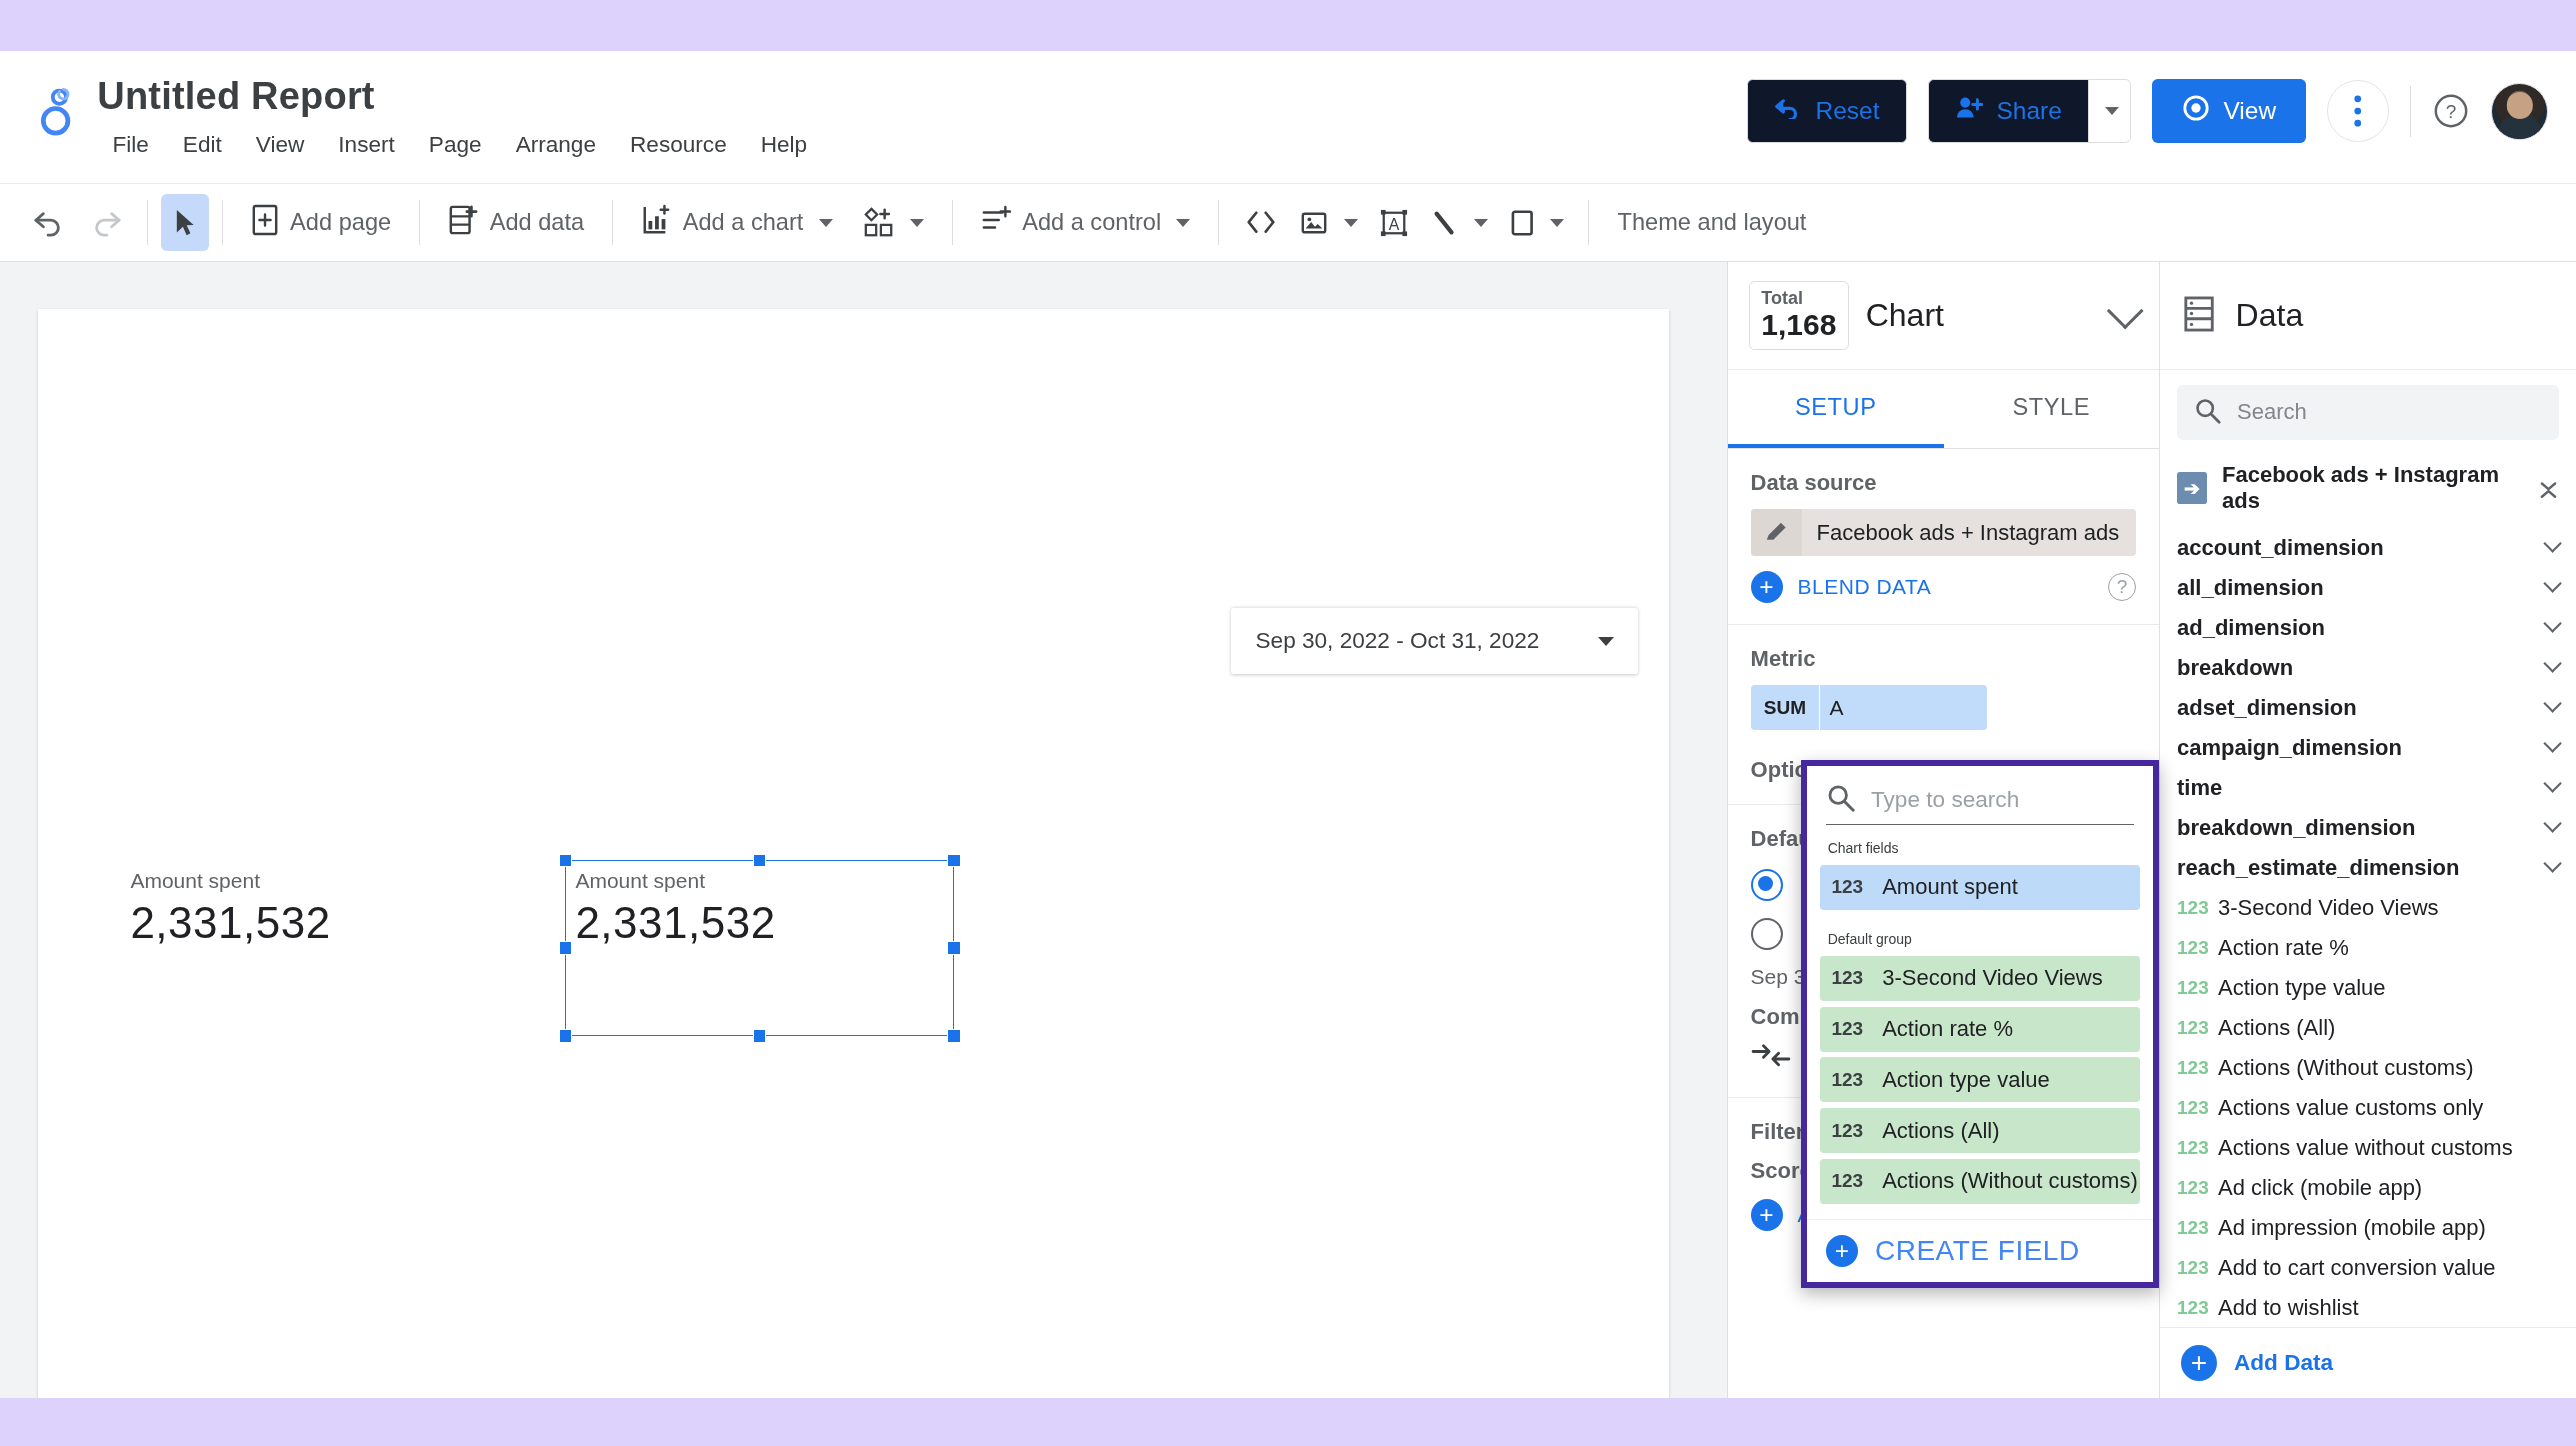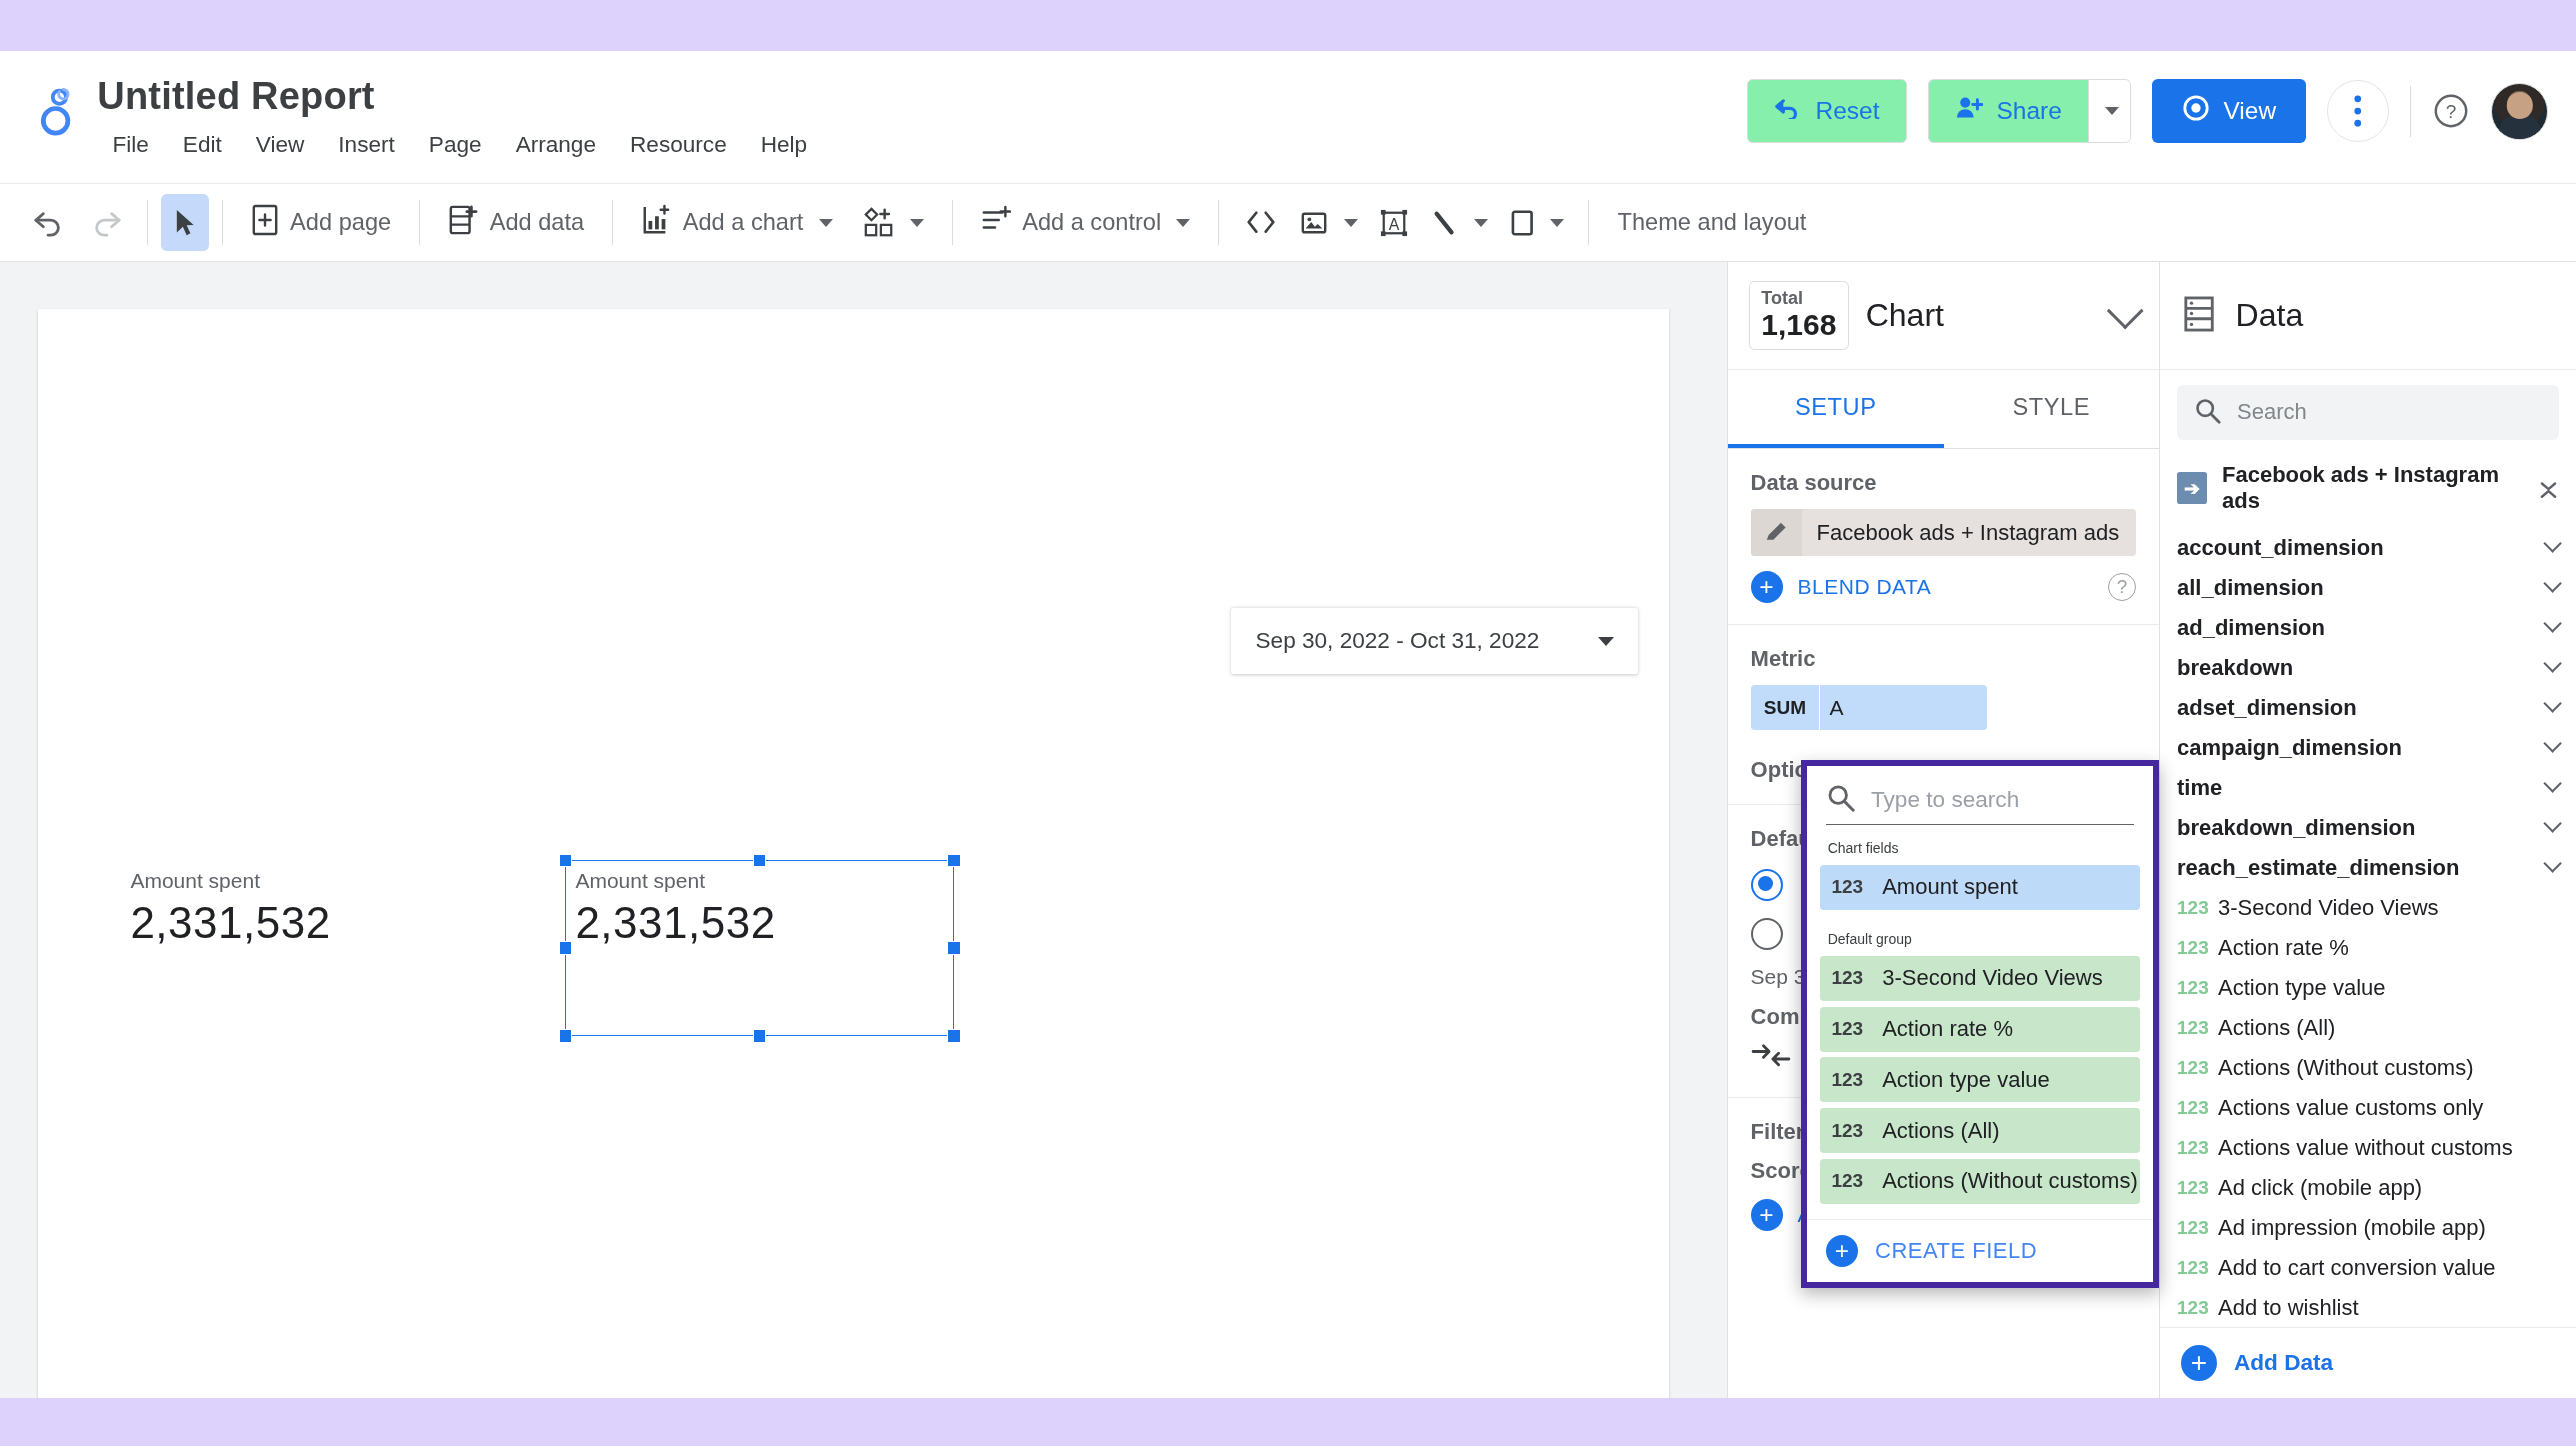--- a/index.html
+++ b/index.html
@@ -52,21 +52,21 @@
 
   .header-right {
     position: absolute;
     right: 28px; top: 28px;
     display: flex; align-items: center; gap: 21px;
   }
   .btn-outline {
     height: 64px;
     border: 0.9px solid #dadce0;
     border-radius: 5.7px;
-    background: #86efac;
+    background: #0f172a;
     color: #1a73e8;
     font-size: 24.5px;
     font-weight: 500;
     display: flex; align-items: center; gap: 13.2px;
     padding: 0 26.4px;
     cursor: pointer;
   }
   .share-group { display: flex; height: 64px; }
   .share-group .btn-outline { border-radius: 5.7px 0 0 5.7px; border-right: none; }
   .share-caret {
@@ -364,21 +364,21 @@
   }
   .fp-item .n123 { font-size: 19px; font-weight: 700; color: #3c4043; }
   .fp-item.sel { background: #bedaf9; }
   .fp-item.num { background: #c8e6c9; }
   .fp-footer {
     border-top: 0.9px solid #eee;
     padding: 15px 19px;
     display: flex; align-items: center; gap: 17px;
     background: #fff;
   }
-  .fp-footer .lbl { font-size: 22px; color: #4285f4; font-weight: 500; letter-spacing:0.5px;}
+  .fp-footer .lbl { font-size: 28px; color: #4285f4; font-weight: 500; letter-spacing:0.5px;}
 
   
   .data-panel {
     width: 417px;
     background: #fff;
     border-left: 0.9px solid #e0e0e0;
     display: flex; flex-direction: column;
     flex: 0 0 auto;
   }
   .dp-head {

